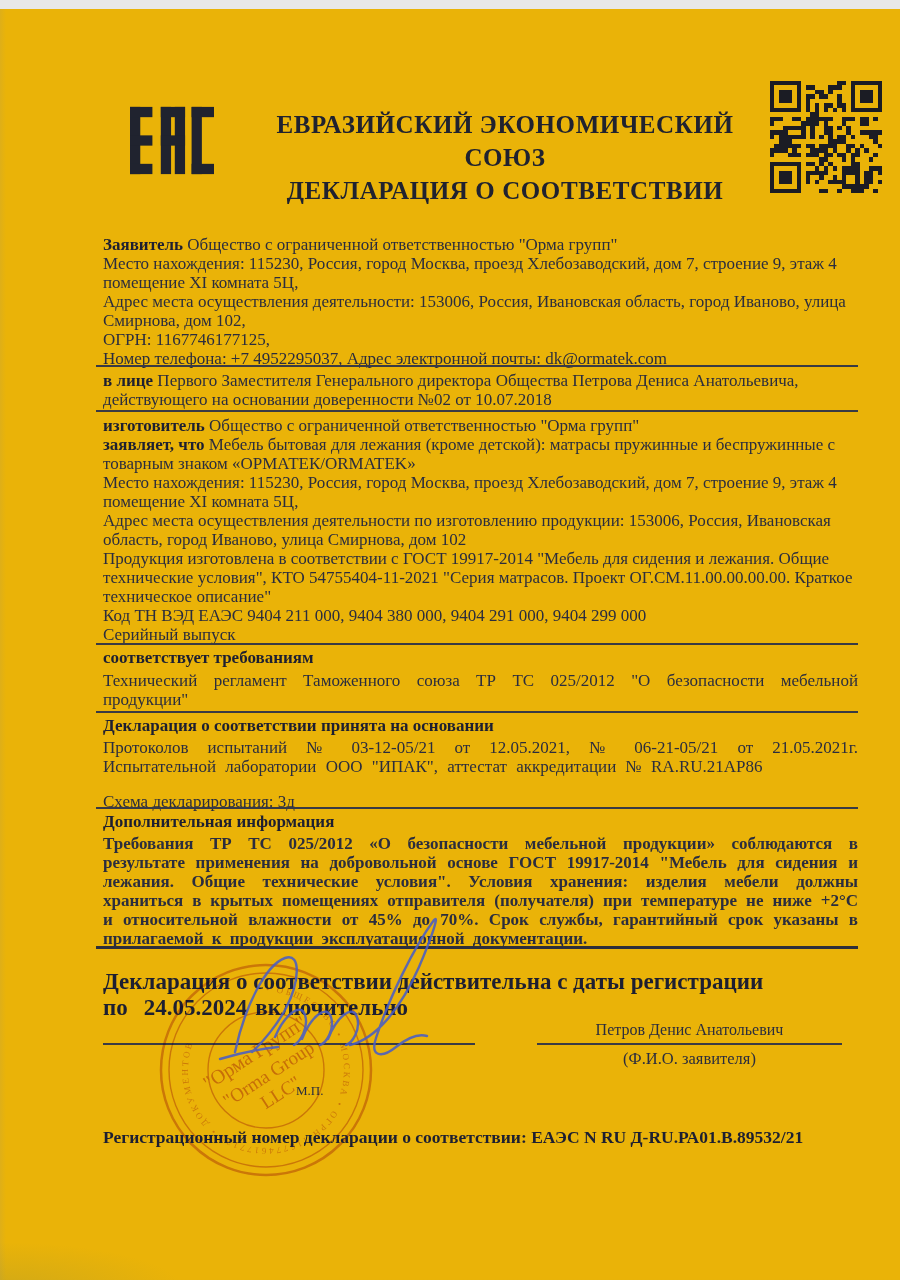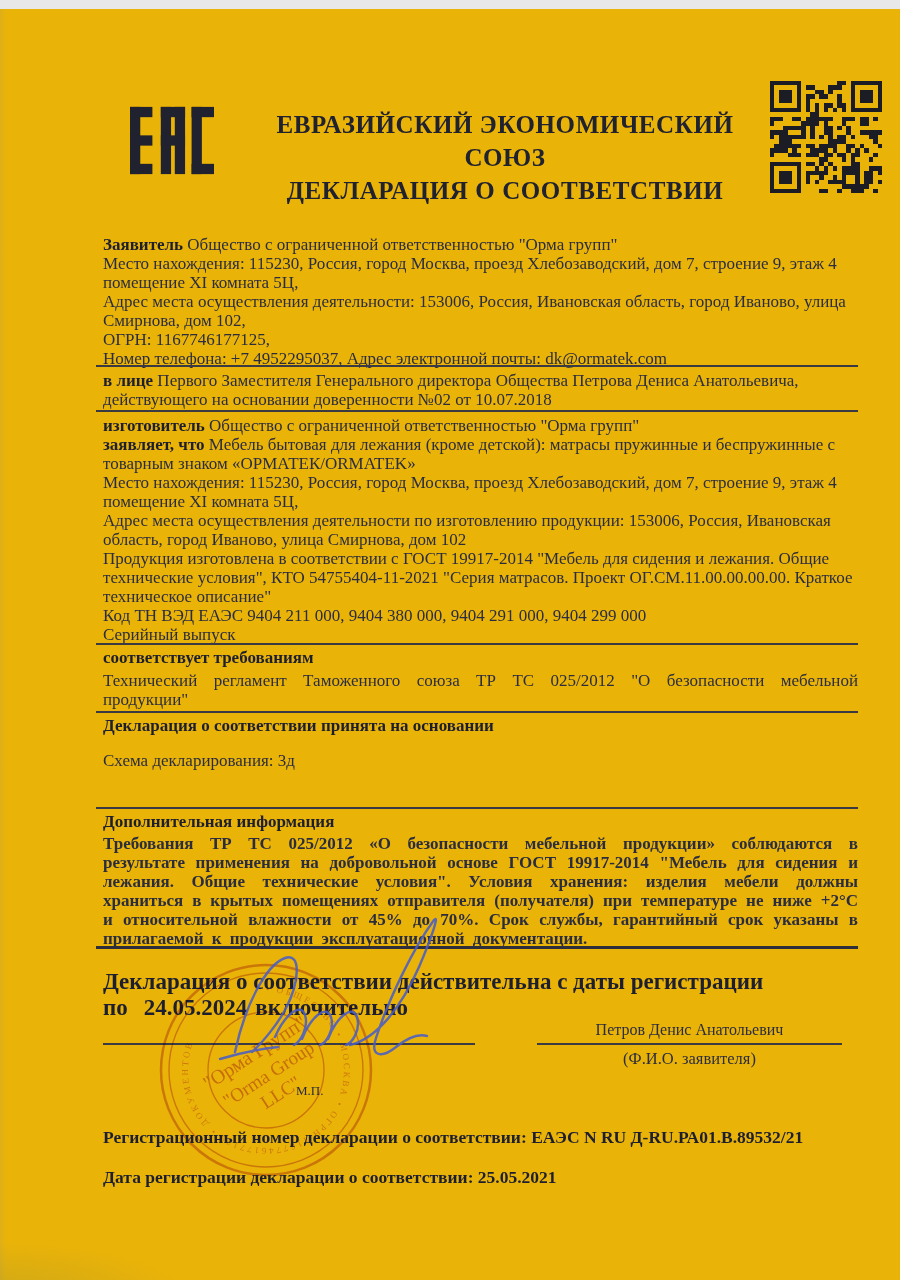--- a/index.html
+++ b/index.html
@@ -425,20 +425,21 @@
 
   <div class="abs body-text" style="left:103px; top:639px; width:755px;">
     <div class="heading">соответствует требованиям</div>
     <div class="just" style="margin-top:4px;">Технический регламент Таможенного союза ТР ТС 025/2012 "О безопасности мебельной продукции"</div>
   </div>
 
   <div class="rule" style="top:702px;"></div>
 
   <div class="abs body-text" style="left:103px; top:707px; width:755px;">
     <div class="heading">Декларация о соответствии принята на основании</div>
+    <div class="just" style="margin-top:3px;">Протоколов испытаний № 03-12-05/21 от 12.05.2021, № 06-21-05/21 от 21.05.2021г. Испытательной лаборатории ООО "ИПАК", аттестат аккредитации № RA.RU.21АР86</div>
     <div style="margin-top:16px;">Схема декларирования: 3д</div>
   </div>
 
   <div class="rule" style="top:798px;"></div>
 
   <div class="abs body-text" style="left:103px; top:803px; width:755px;">
     <div class="heading">Дополнительная информация</div>
     <div class="just-sm" style="margin-top:3px;">Требования ТР ТС 025/2012 «О безопасности мебельной продукции» соблюдаются в результате применения на добровольной основе ГОСТ 19917-2014 "Мебель для сидения и лежания. Общие технические условия". Условия хранения: изделия мебели должны храниться в крытых помещениях отправителя (получателя) при температуре не ниже +2°С и относительной влажности от 45% до 70%. Срок службы, гарантийный срок указаны в прилагаемой к продукции эксплуатационной документации.</div>
   </div>
 
@@ -479,19 +480,18 @@
         <path d="M 85 150 C 95 127 111 115 115 128 C 119 141 110 155 104 158"></path>
         <path d="M 112 152 C 121 129 137 117 141 130 C 145 143 136 156 130 158"></path>
         <path d="M 138 152 C 147 129 163 117 167 130 C 171 143 162 156 156 158"></path>
         <path d="M 160 158 C 186 152 211 121 229 80 C 241 52 250 26 244 33 C 224 60 199 111 186 151 C 180 169 191 172 206 160 C 216 152 227 146 237 149"></path>
         <path d="M 30 172 C 50 166 70 162 88 160"></path>
       </g>
     </svg>
   </div>
 
   <div class="abs reg-line">Регистрационный номер декларации о соответствии: ЕАЭС N RU Д-RU.РА01.В.89532/21</div>
-  <div class="abs reg-date">Дата регистрации декларации о соответствии: 25.05.2021</div>
 
   <div class="abs edge-left"></div>
   <div class="abs edge-bottom"></div>
   <div class="abs corner-bl"></div>
 
 </div>
 
 </body></html>

